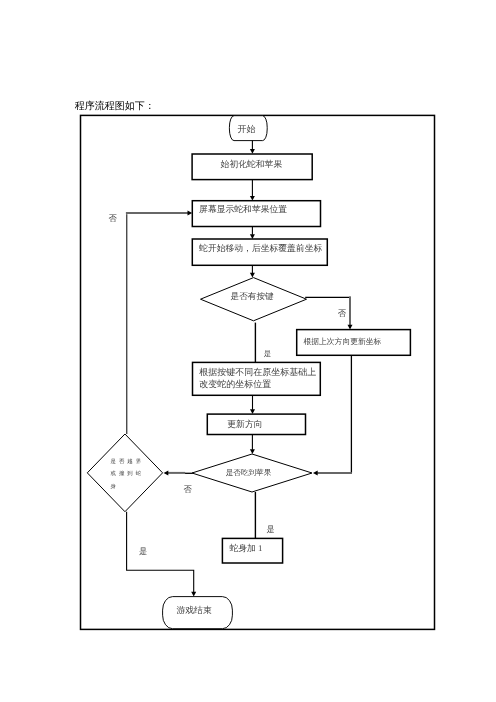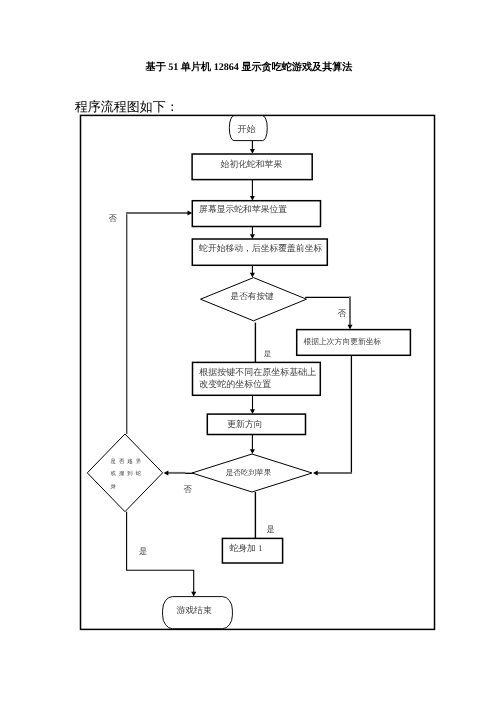--- a/index.html
+++ b/index.html
@@ -8,32 +8,31 @@
        font-family:"Liberation Serif", serif;color:#000;
        -webkit-font-smoothing:antialiased;text-rendering:geometricPrecision;}
   .page{position:relative;width:496px;height:702px;background:#fff;overflow:hidden;}
 
   #title{position:absolute;left:1px;width:496px;top:61.5px;text-align:center;
          font-size:10.1px;font-weight:bold;line-height:11px;white-space:nowrap;}
   #byline{position:absolute;left:81px;top:75px;font-size:10.2px;font-weight:bold;
           line-height:11px;white-space:nowrap;}
   #byline .sp1{display:inline-block;width:57px;}
   #byline .sp2{display:inline-block;width:43px;}
-  #intro{position:absolute;left:74.8px;top:101px;font-size:13px;line-height:11px;
+  #intro{position:absolute;left:74.8px;top:101px;font-size:10px;line-height:11px;
          white-space:nowrap;}
 
   #chart{position:absolute;left:0;top:0;width:496px;height:702px;}
   #chart text{font-family:"Liberation Serif", serif;-webkit-font-smoothing:antialiased;}
   #chart{shape-rendering:geometricPrecision;}
 </style>
 </head>
 <body>
 
 <div class="page">
-  <div id="title">基于 51 单片机 12864 显示贪吃蛇游戏及其算法</div>
   <div id="intro">程序流程图如下：</div>
   <svg id="chart" viewBox="0 0 496 702" width="496" height="702">
       <rect x="80.5" y="115.4" width="354" height="514" fill="none" stroke="#000000" stroke-width="1.5"></rect>
       <g>
         <rect x="229.4" y="115.7" width="37.8" height="24.9" rx="4.6" ry="11.6" fill="#ffffff" stroke="#000000" stroke-width="0.95"></rect>
         <text x="237.6" y="131.9" font-size="9" text-anchor="start" fill="#404040">开始</text>
       </g>
       <g>
         <rect x="192.1" y="154" width="120.1" height="25.6" fill="#ffffff" stroke="#000000" stroke-width="1.5"></rect>
         <text x="220.6" y="167.2" font-size="8.8" text-anchor="start" fill="#404040">始初化蛇和苹果</text>

